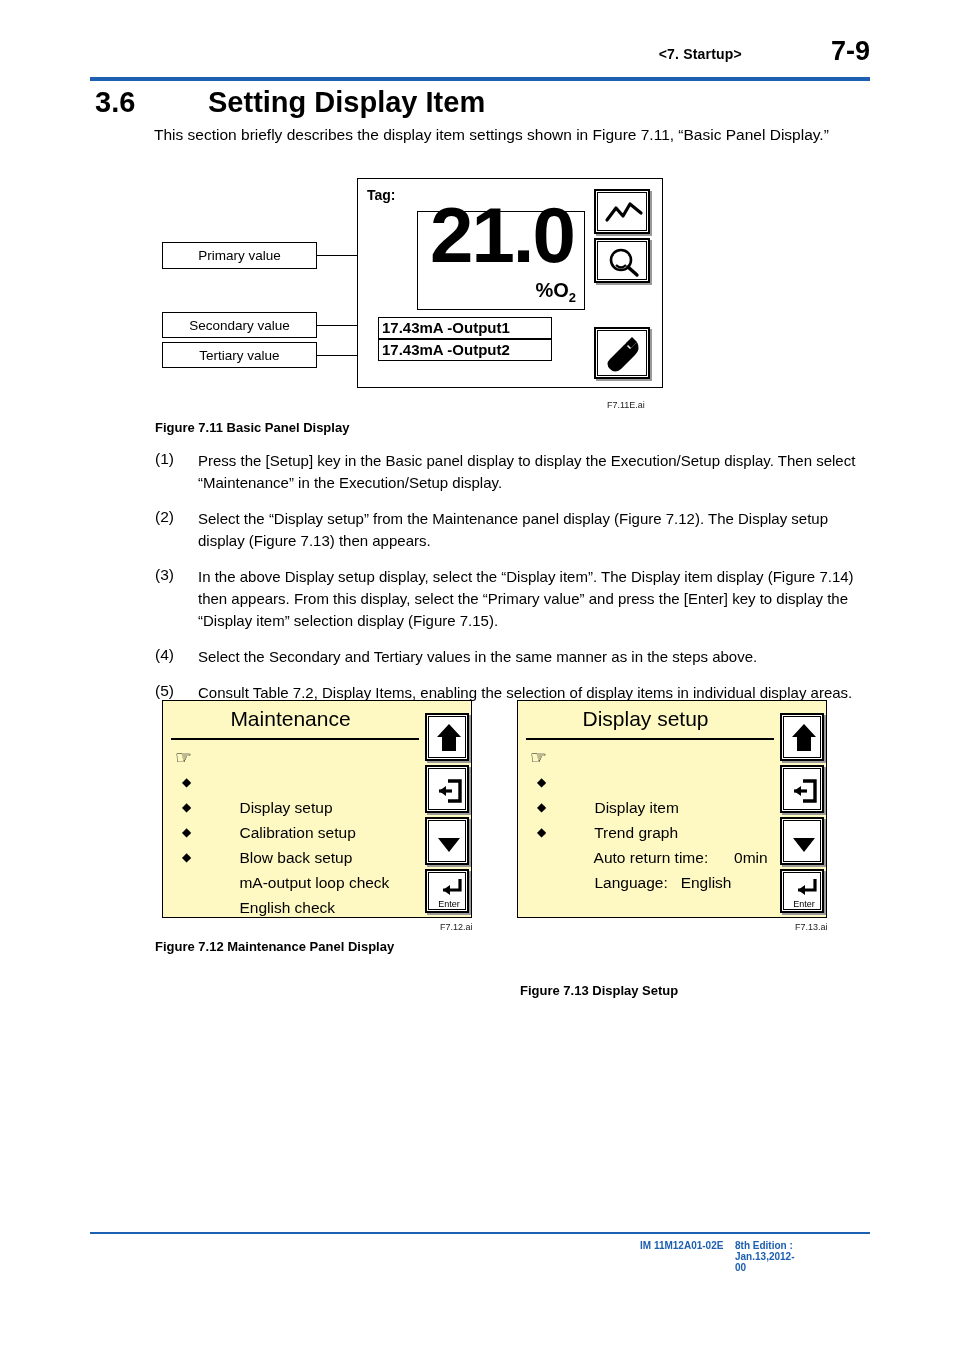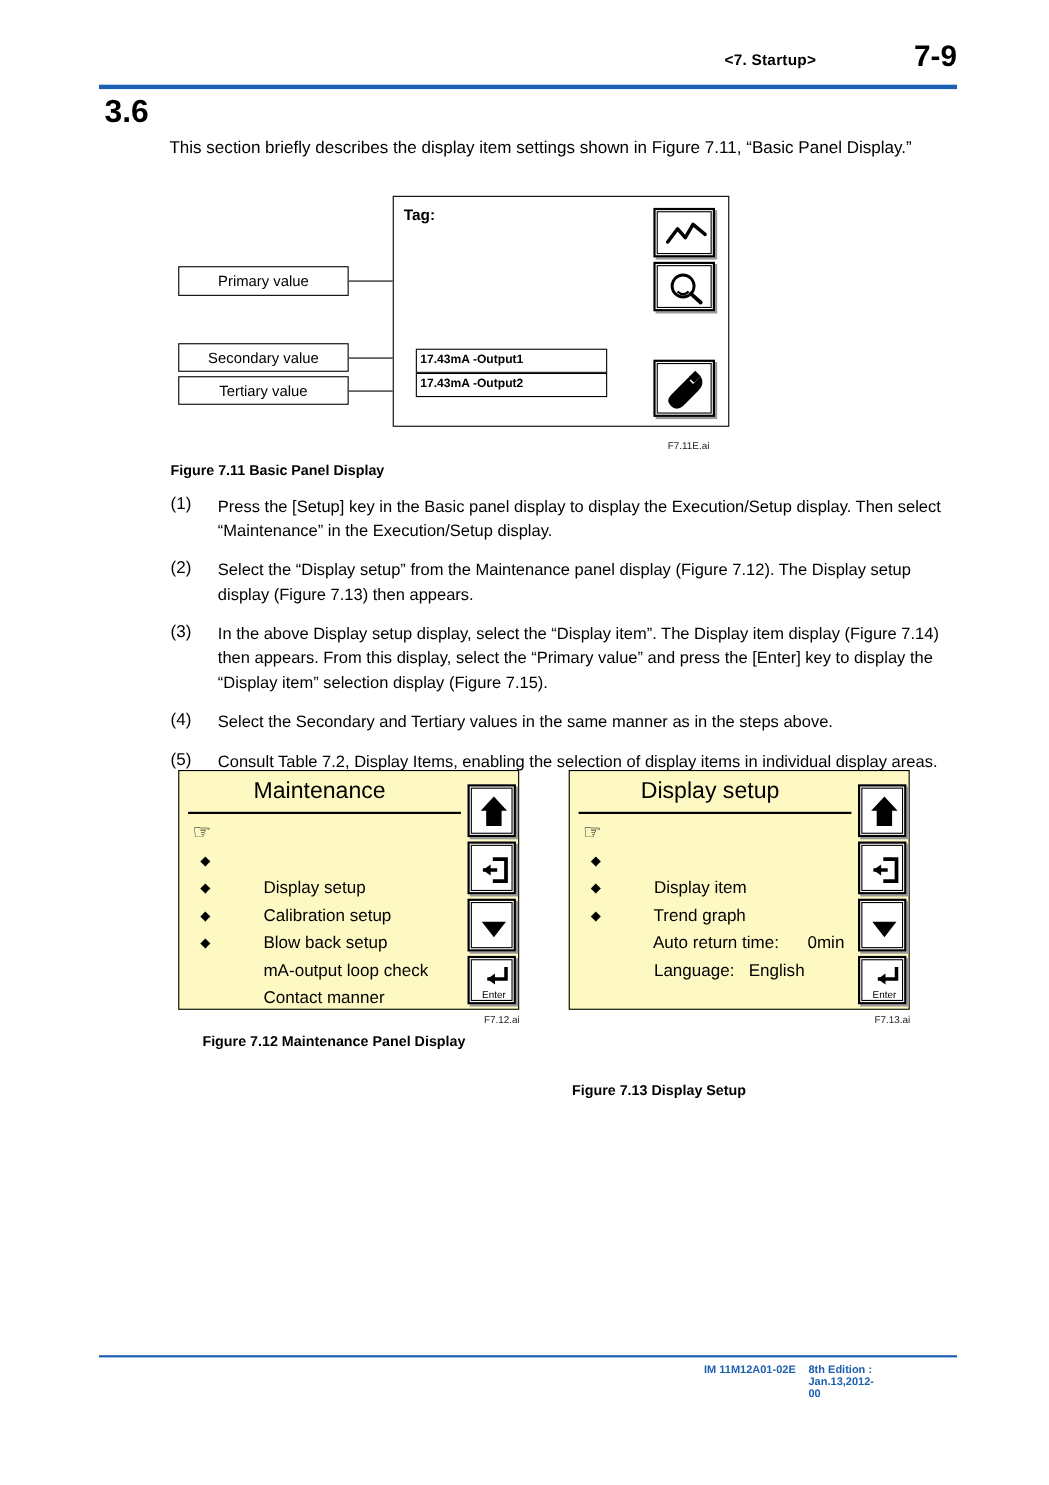--- a/index.html
+++ b/index.html
@@ -80,21 +80,21 @@
   }
   .pv-unit {
     position:absolute; right:8px; bottom:4px;
     font-size:20px; font-weight:bold;
   }
   .pv-unit sub { font-size:13px; }
 
   .out-row {
     position:absolute; left:20px; width:174px; height:22px;
     border:1.6px solid #000; box-sizing:border-box;
-    font-size:11px; font-weight:bold; line-height:19px;
+    font-size:15px; font-weight:bold; line-height:19px;
     padding-left:3px; background:#fff; z-index:4;
   }
   .out1 { top:138px; }
   .out2 { top:160px; }
 
   
   .key3d {
     position:absolute; box-sizing:border-box;
     background:#fff;
     border:2px solid #000;
@@ -173,21 +173,21 @@
   .sk2 { top:64px; }
   .sk3 { top:116px; }
   .sk4 { top:168px; height:44px; }
   .sk-enter-label {
     position:absolute; left:0; bottom:2px; width:44px;
     text-align:center; font-size:9px;
   }
 
   .fig12-ai { left:440px; top:922px; }
   .fig13-ai { left:795px; top:922px; }
-  .cap12 { left:155px; top:939px;margin-left:29px; }
+  .cap12 { left:155px; top:939px; }
   .cap13 { left:520px; top:939px;margin-top:44px; }
 
   
   .ftr-rule {
     position:absolute; left:90px; top:1232px; width:780px; height:2px;
     background:#1d5fb0;
   }
   .ftr-doc {
     position:absolute; left:640px; top:1240px;
     font-size:10px; font-weight:bold; color:#1d5fb0;
@@ -202,35 +202,40 @@
 
 <div class="page">
 
   <div class="header">
     <div class="hdr-chapter">&lt;7.  Startup&gt;</div>
     <div class="hdr-page">7-9</div>
   </div>
   <div class="hdr-rule"></div>
 
   <div class="sec-num">3.6</div>
+  <div class="sec-title">Setting Display Item</div>
   <div class="intro">This section briefly describes the display item settings shown in Figure 7.11, “Basic Panel Display.”</div>
 
   <div class="fig11">
 
     <div class="conn conn-primary"></div>
     <div class="conn conn-secondary"></div>
     <div class="conn conn-tertiary"></div>
 
     <div class="lbl-box lbl-primary">Primary value</div>
     <div class="lbl-box lbl-secondary">Secondary value</div>
     <div class="lbl-box lbl-tertiary">Tertiary value</div>
 
     <div class="panel">
       <div class="panel-tag">Tag:</div>
 
+      <div class="pv-box">
+        <div class="pv-num">21.0</div>
+        <div class="pv-unit"><span>%O</span><sub>2</sub></div>
+      </div>
 
       <div class="out-row out1">17.43mA  -Output1</div>
       <div class="out-row out2">17.43mA  -Output2</div>
 
       <div class="key3d k-trend">
         <svg width="56" height="45" viewBox="0 0 56 45">
           <polyline points="11,29 20,17 27,25 34,13 45,22" fill="none" stroke="#000" stroke-width="3.2" stroke-linecap="round" stroke-linejoin="round"></polyline>
         </svg>
       </div>
 
@@ -295,21 +300,21 @@
       <div class="scr-item">
         <span class="bullet-dia">◆</span>
         <span>Blow back setup</span>
       </div>
       <div class="scr-item">
         <span class="bullet-dia">◆</span>
         <span>mA-output loop check</span>
       </div>
       <div class="scr-item">
         <span class="bullet-dia">◆</span>
-        <span>Contact manner</span>
+        <span>English check</span>
       </div>
     </div>
 
     <div class="skey sk1">
       <svg width="44" height="48" viewBox="0 0 44 48">
         <path d="M22,9 L34,22 L29,22 L29,36 L15,36 L15,22 L10,22 Z" fill="#000"></path>
       </svg>
     </div>
     <div class="skey sk2">
       <svg width="44" height="48" viewBox="0 0 44 48">

